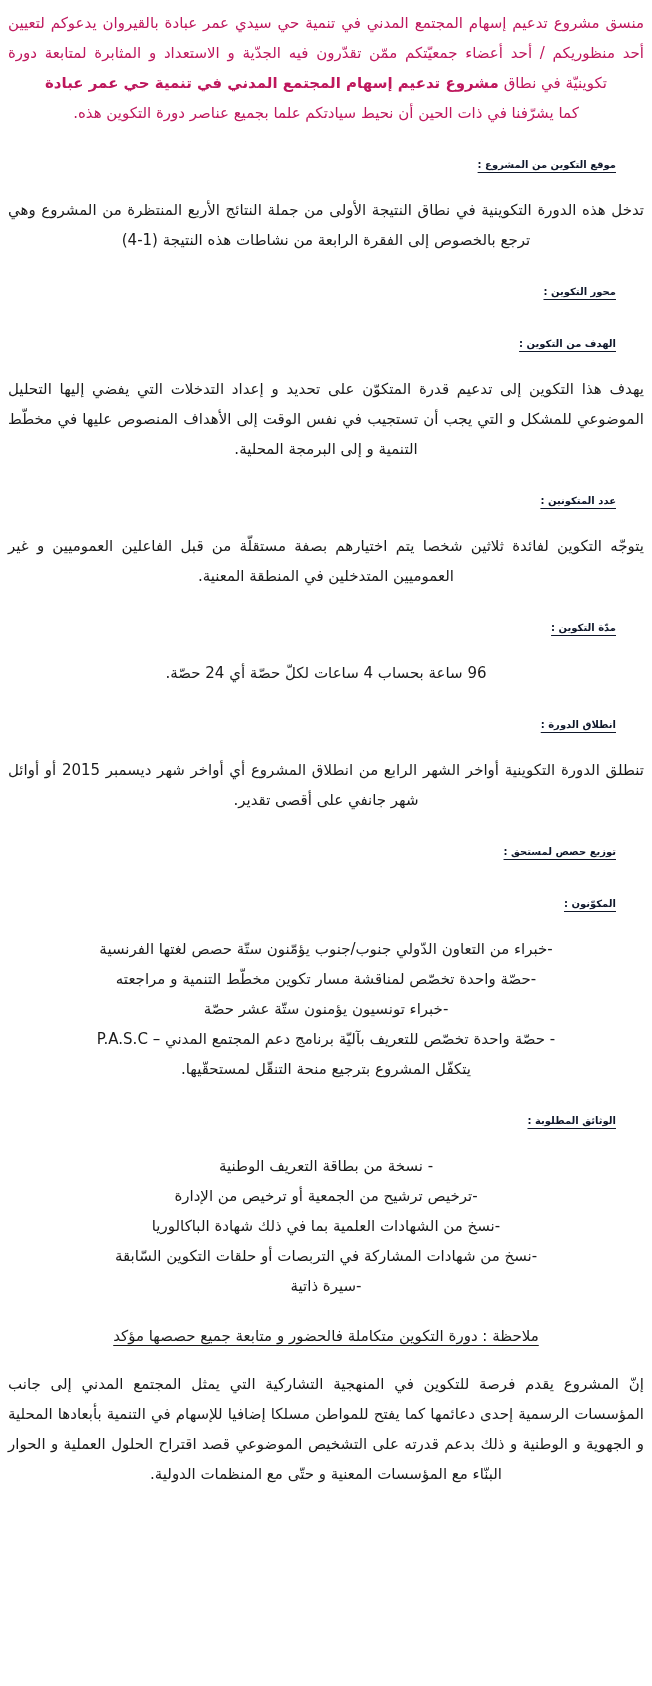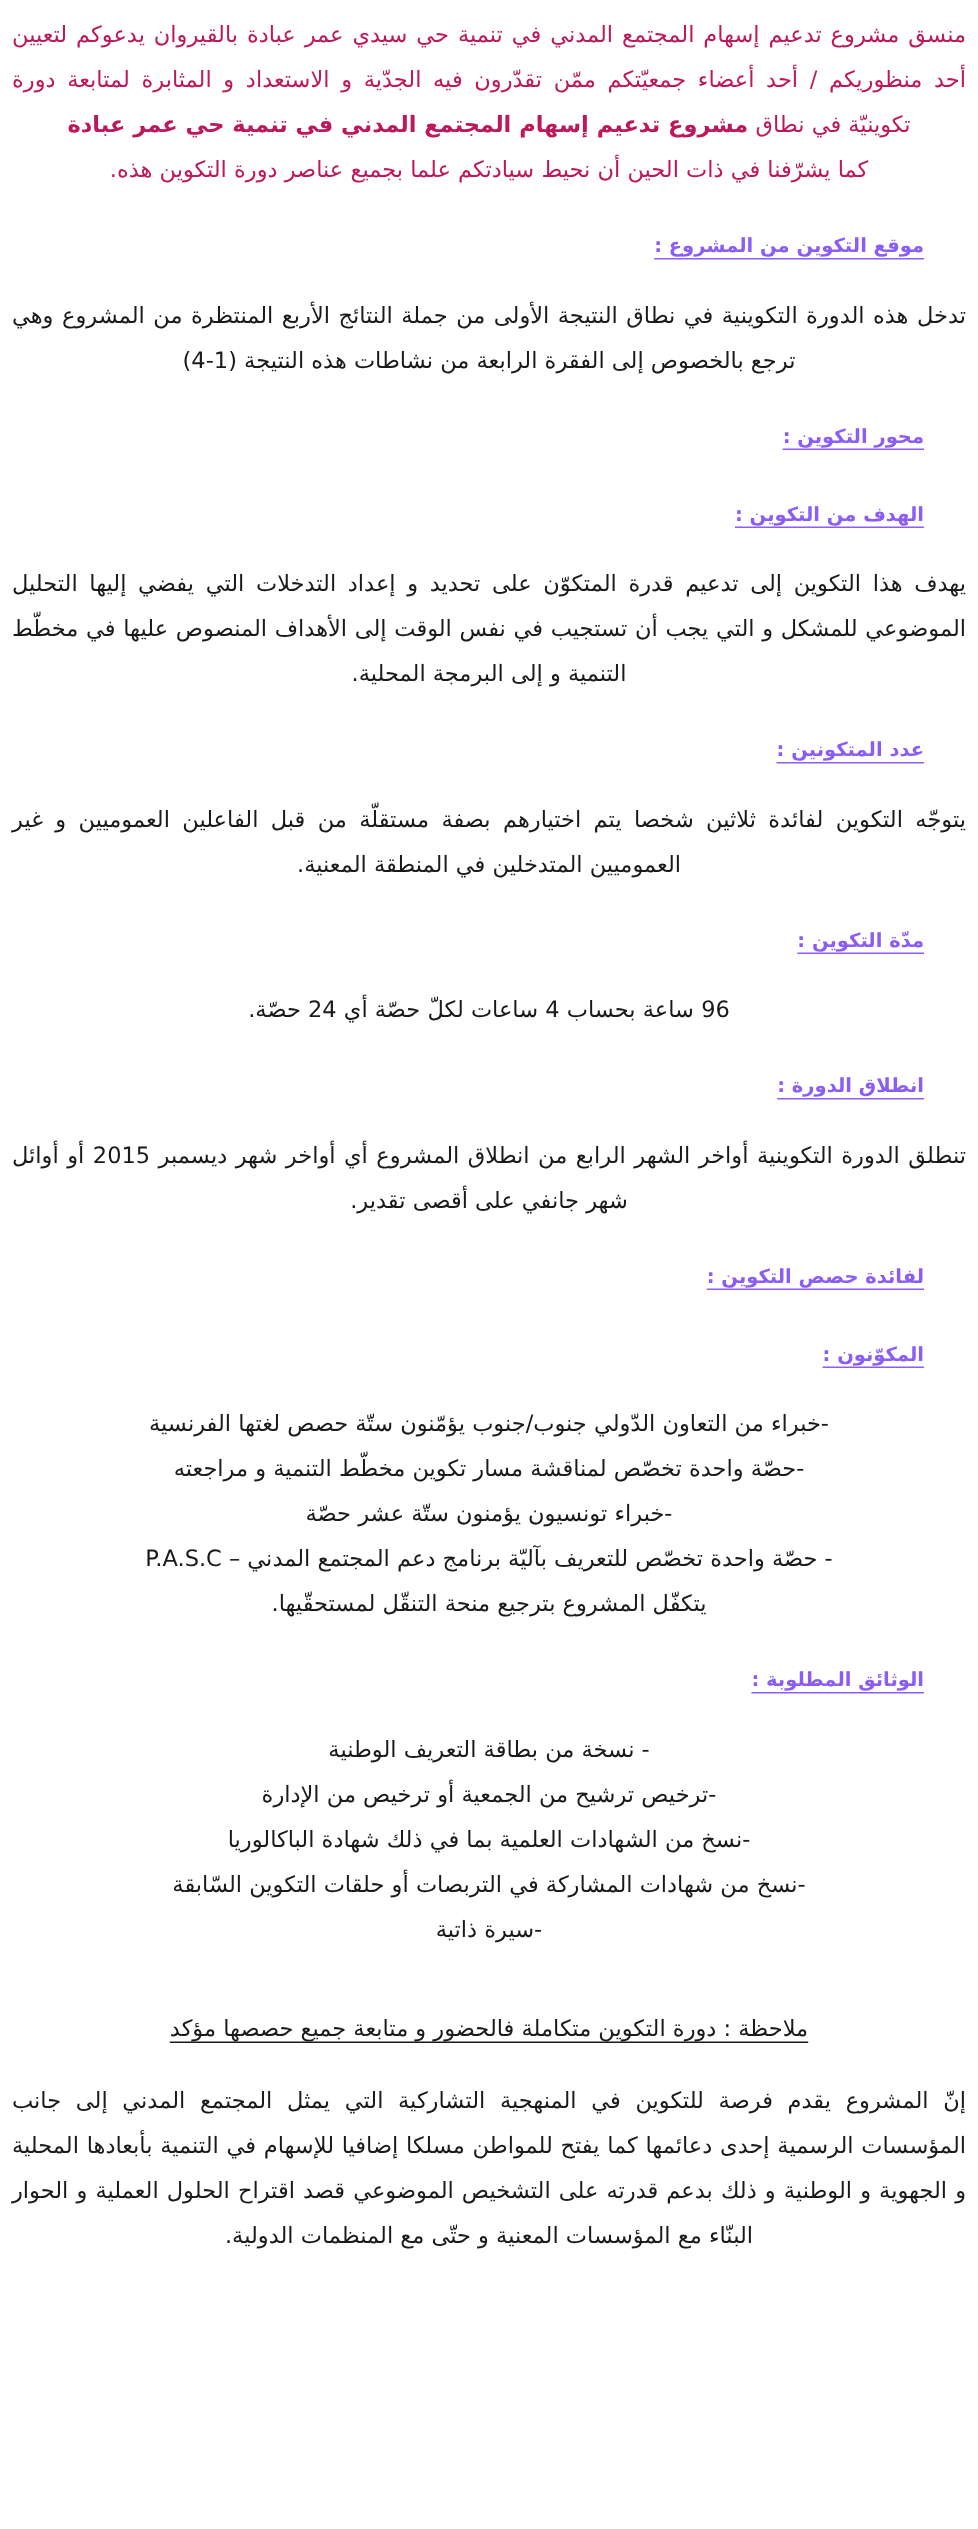--- a/index.html
+++ b/index.html
@@ -25,42 +25,42 @@
     text-align: justify;
     text-align-last: center;
   }
   .intro-paragraph, .intro-followup {
     color: #be185d;
   }
   .intro-paragraph strong {
     font-weight: bold;
   }
   h2.section-heading {
-    font-size: 13px;
+    font-size: 10px;
     line-height: 30px;
     margin: 22px 0 15px 0;
     padding-right: 28px;
-    color: #8b5cf6;
+    color: #0f172a;
     font-weight: bold;
     text-decoration: underline;
     text-underline-offset: 4px;
     text-align: right;
   }
   section { margin: 0; }
   ul.section-list {
     list-style: none;
     margin: 0;
     padding: 0;
   }
   ul.section-list li {
     text-align: justify;
     text-align-last: center;
   }
   .note-line {
-    margin-top: 36px;
+    margin-top: 20px;
     color: #1a1a1a;
     text-decoration: underline;
     text-underline-offset: 4px;
     text-align: left;
     text-align-last: center;
   }
   .closing-paragraph {
     margin-top: 18px;
   }
 </style>
@@ -91,21 +91,21 @@
       </section>
       <section>
         <h2 class="section-heading">مدّة التكوين :</h2>
         <p>96 ساعة بحساب 4 ساعات لكلّ حصّة أي 24 حصّة.</p>
       </section>
       <section>
         <h2 class="section-heading">انطلاق الدورة :</h2>
         <p>تنطلق الدورة التكوينية أواخر الشهر الرابع من انطلاق المشروع أي أواخر شهر ديسمبر 2015 أو أوائل شهر جانفي على أقصى تقدير.</p>
       </section>
       <section>
-        <h2 class="section-heading">لفائدة حصص التكوين :</h2>
+        <h2 class="section-heading">توزيع حصص لمستحق :</h2>
       </section>
       <section>
         <h2 class="section-heading">المكوّنون :</h2>
         <ul class="section-list">
           <li>-خبراء من التعاون الدّولي جنوب/جنوب يؤمّنون ستّة حصص لغتها الفرنسية</li>
           <li>-حصّة واحدة تخصّص لمناقشة مسار تكوين مخطّط التنمية و مراجعته</li>
           <li>-خبراء تونسيون يؤمنون ستّة عشر حصّة</li>
           <li>- حصّة واحدة تخصّص للتعريف بآليّة برنامج دعم المجتمع المدني – P.A.S.C</li>
         </ul>
       </section>

